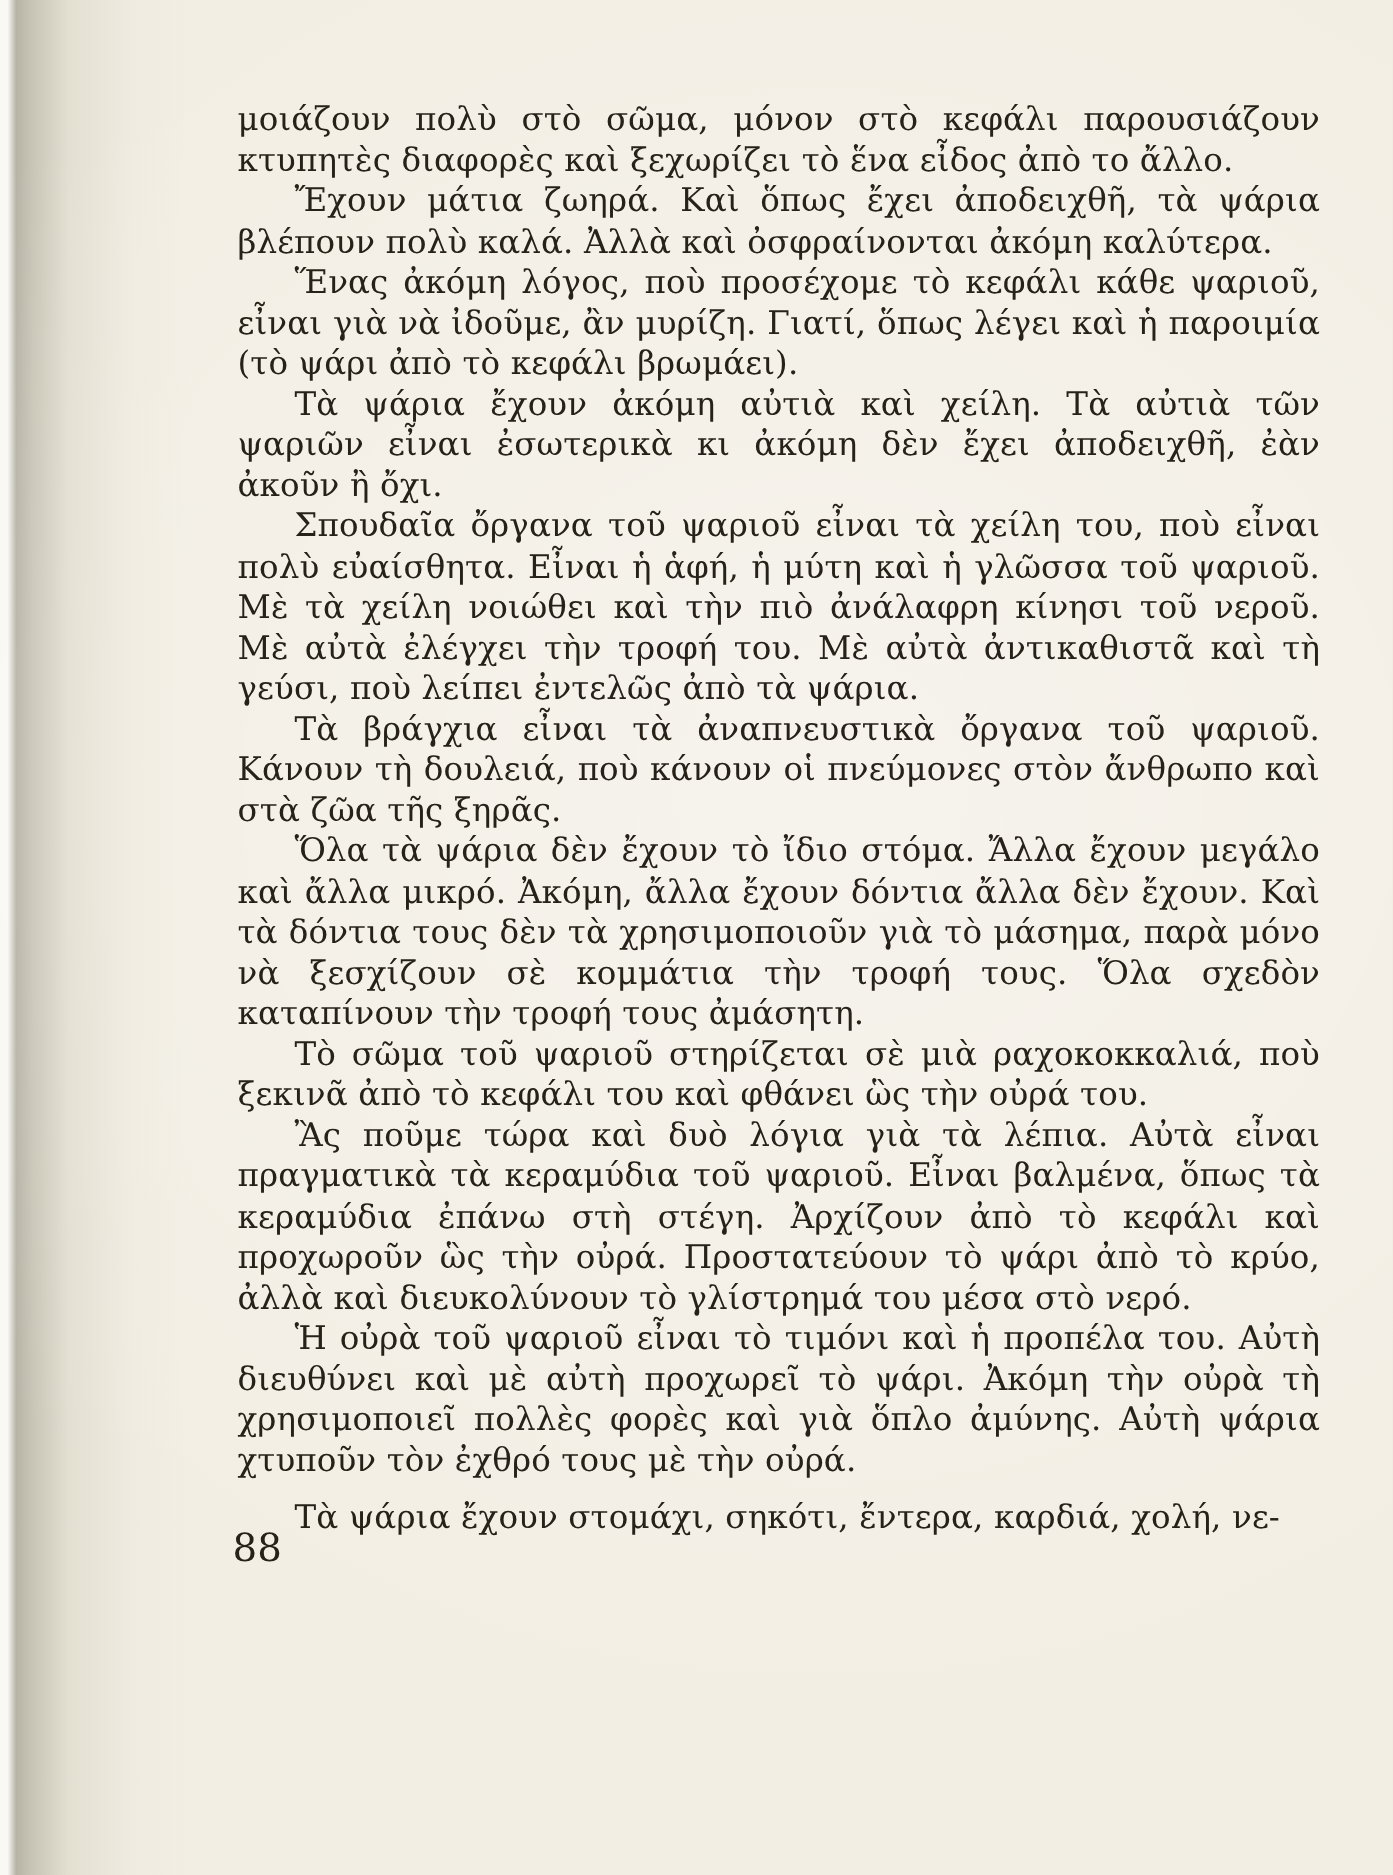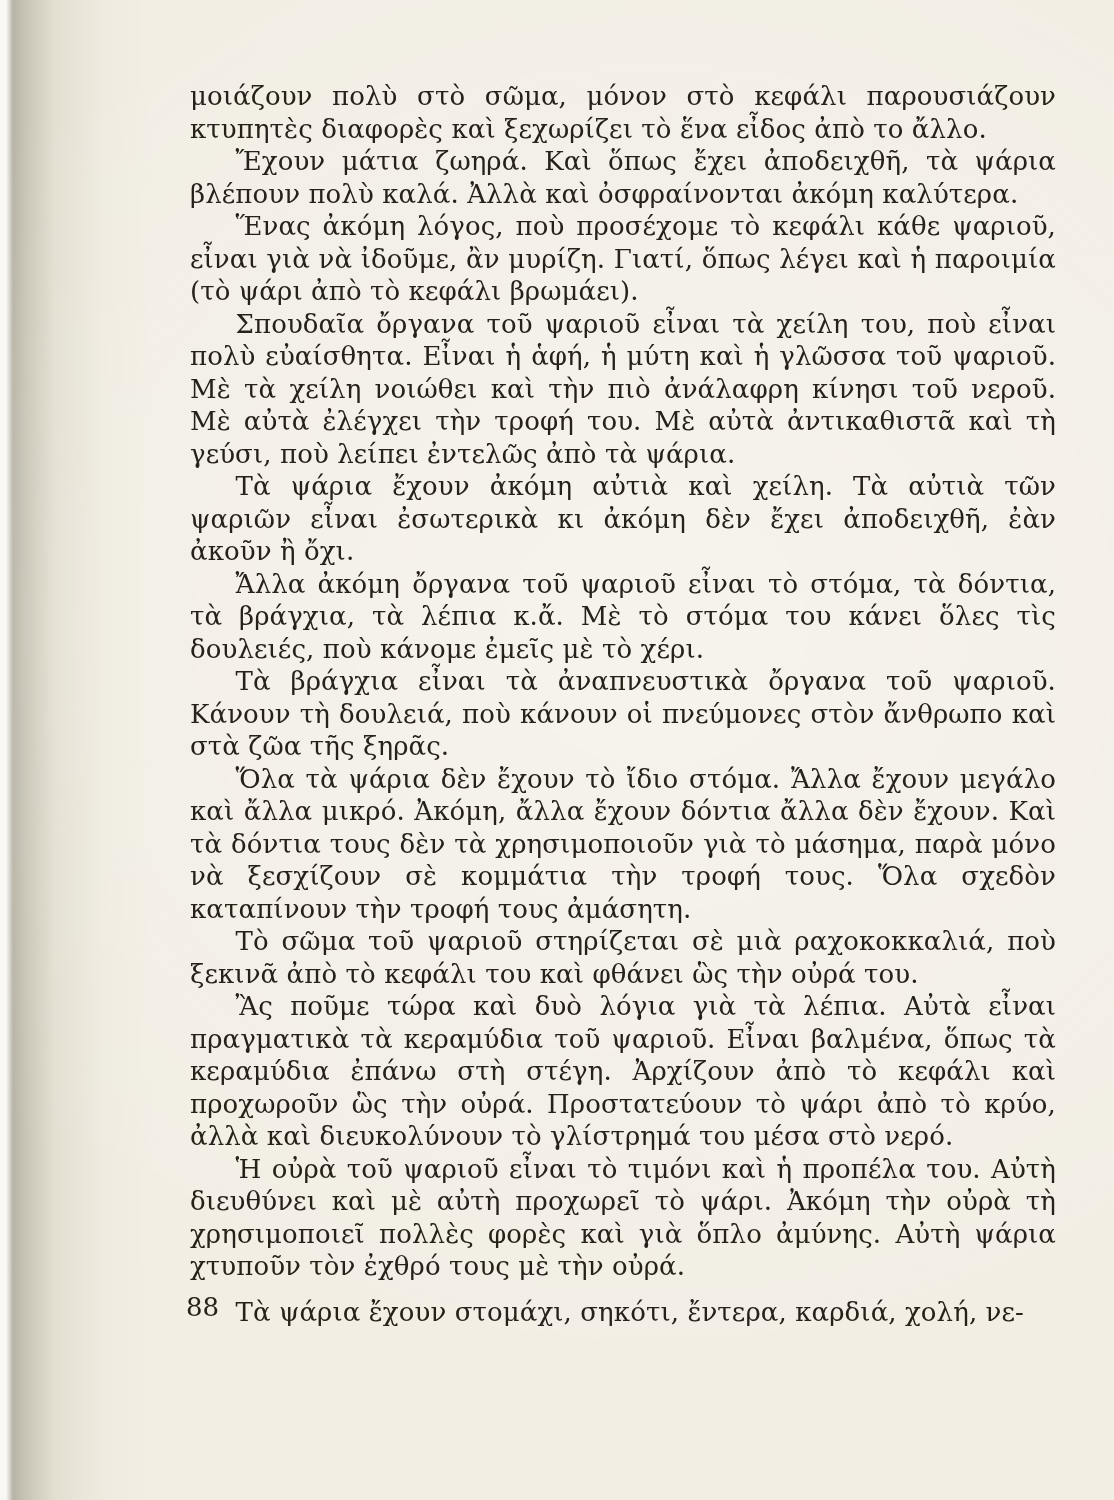--- a/index.html
+++ b/index.html
@@ -44,37 +44,36 @@
   }
   .para.continuation {
     text-indent: 0;
   }
   .para.last {
     margin-top: 13px;
   }
   .page-number {
     position: absolute;
     left: 186px;
-    top: 1292px;
-    font-size: 26px;
+    top: 1221px;
+    font-size: 31px;
     color: #272219;
   }
 </style>
 </head>
 <body>
 
 <div class="scan-page">
 
   <div class="text-block">
     <p class="para continuation">μοιάζουν πολὺ στὸ σῶμα, μόνον στὸ κεφάλι παρουσιάζουν κτυπητὲς διαφορὲς καὶ ξεχωρίζει τὸ ἕνα εἶδος ἀπὸ το ἄλλο.</p>
     <p class="para">Ἔχουν μάτια ζωηρά. Καὶ ὅπως ἔχει ἀποδειχθῆ, τὰ ψάρια βλέπουν πολὺ καλά. Ἀλλὰ καὶ ὀσφραίνονται ἀκόμη καλύτερα.</p>
     <p class="para">Ἕνας ἀκόμη λόγος, ποὺ προσέχομε τὸ κεφάλι κάθε ψαριοῦ, εἶναι γιὰ νὰ ἰδοῦμε, ἂν μυρίζη. Γιατί, ὅπως λέγει καὶ ἡ παροιμία (τὸ ψάρι ἀπὸ τὸ κεφάλι βρωμάει).</p>
+    <p class="para">Τὰ ψάρια ἔχουν ἀκόμη αὐτιὰ καὶ χείλη. Τὰ αὐτιὰ τῶν ψαριῶν εἶναι ἐσωτερικὰ κι ἀκόμη δὲν ἔχει ἀποδειχθῆ, ἐὰν ἀκοῦν ἢ ὄχι.</p>
     <p class="para">Σπουδαῖα ὄργανα τοῦ ψαριοῦ εἶναι τὰ χείλη του, ποὺ εἶναι πολὺ εὐαίσθητα. Εἶναι ἡ ἁφή, ἡ μύτη καὶ ἡ γλῶσσα τοῦ ψαριοῦ. Μὲ τὰ χείλη νοιώθει καὶ τὴν πιὸ ἀνάλαφρη κίνησι τοῦ νεροῦ. Μὲ αὐτὰ ἐλέγχει τὴν τροφή του. Μὲ αὐτὰ ἀντικαθιστᾶ καὶ τὴ γεύσι, ποὺ λείπει ἐντελῶς ἀπὸ τὰ ψάρια.</p>
-    <p class="para">Τὰ ψάρια ἔχουν ἀκόμη αὐτιὰ καὶ χείλη. Τὰ αὐτιὰ τῶν ψαριῶν εἶναι ἐσωτερικὰ κι ἀκόμη δὲν ἔχει ἀποδειχθῆ, ἐὰν ἀκοῦν ἢ ὄχι.</p>
-    <p class="para">Ἄλλα ἀκόμη ὄργανα τοῦ ψαριοῦ εἶναι τὸ στόμα, τὰ δόντια, τὰ βράγχια, τὰ λέπια κ.ἄ. Μὲ τὸ στόμα του κάνει ὅλες τὶς δουλειές, ποὺ κάνομε ἐμεῖς μὲ τὸ χέρι.</p>
     <p class="para">Τὰ βράγχια εἶναι τὰ ἀναπνευστικὰ ὄργανα τοῦ ψαριοῦ. Κάνουν τὴ δουλειά, ποὺ κάνουν οἱ πνεύμονες στὸν ἄνθρωπο καὶ στὰ ζῶα τῆς ξηρᾶς.</p>
     <p class="para">Ὅλα τὰ ψάρια δὲν ἔχουν τὸ ἴδιο στόμα. Ἄλλα ἔχουν μεγάλο καὶ ἄλλα μικρό. Ἀκόμη, ἄλλα ἔχουν δόντια ἄλλα δὲν ἔχουν. Καὶ τὰ δόντια τους δὲν τὰ χρησιμοποιοῦν γιὰ τὸ μάσημα, παρὰ μόνο νὰ ξεσχίζουν σὲ κομμάτια τὴν τροφή τους. Ὅλα σχεδὸν καταπίνουν τὴν τροφή τους ἀμάσητη.</p>
     <p class="para">Τὸ σῶμα τοῦ ψαριοῦ στηρίζεται σὲ μιὰ ραχοκοκκαλιά, ποὺ ξεκινᾶ ἀπὸ τὸ κεφάλι του καὶ φθάνει ὣς τὴν οὐρά του.</p>
     <p class="para">Ἂς ποῦμε τώρα καὶ δυὸ λόγια γιὰ τὰ λέπια. Αὐτὰ εἶναι πραγματικὰ τὰ κεραμύδια τοῦ ψαριοῦ. Εἶναι βαλμένα, ὅπως τὰ κεραμύδια ἐπάνω στὴ στέγη. Ἀρχίζουν ἀπὸ τὸ κεφάλι καὶ προχωροῦν ὣς τὴν οὐρά. Προστατεύουν τὸ ψάρι ἀπὸ τὸ κρύο, ἀλλὰ καὶ διευκολύνουν τὸ γλίστρημά του μέσα στὸ νερό.</p>
     <p class="para">Ἡ οὐρὰ τοῦ ψαριοῦ εἶναι τὸ τιμόνι καὶ ἡ προπέλα του. Αὐτὴ διευθύνει καὶ μὲ αὐτὴ προχωρεῖ τὸ ψάρι. Ἀκόμη τὴν οὐρὰ τὴ χρησιμοποιεῖ πολλὲς φορὲς καὶ γιὰ ὅπλο ἀμύνης. Αὐτὴ ψάρια χτυποῦν τὸν ἐχθρό τους μὲ τὴν οὐρά.</p>
     <p class="para last">Τὰ ψάρια ἔχουν στομάχι, σηκότι, ἔντερα, καρδιά, χολή, νε-</p>
   </div>
 
   <div class="page-number">88</div>
 

